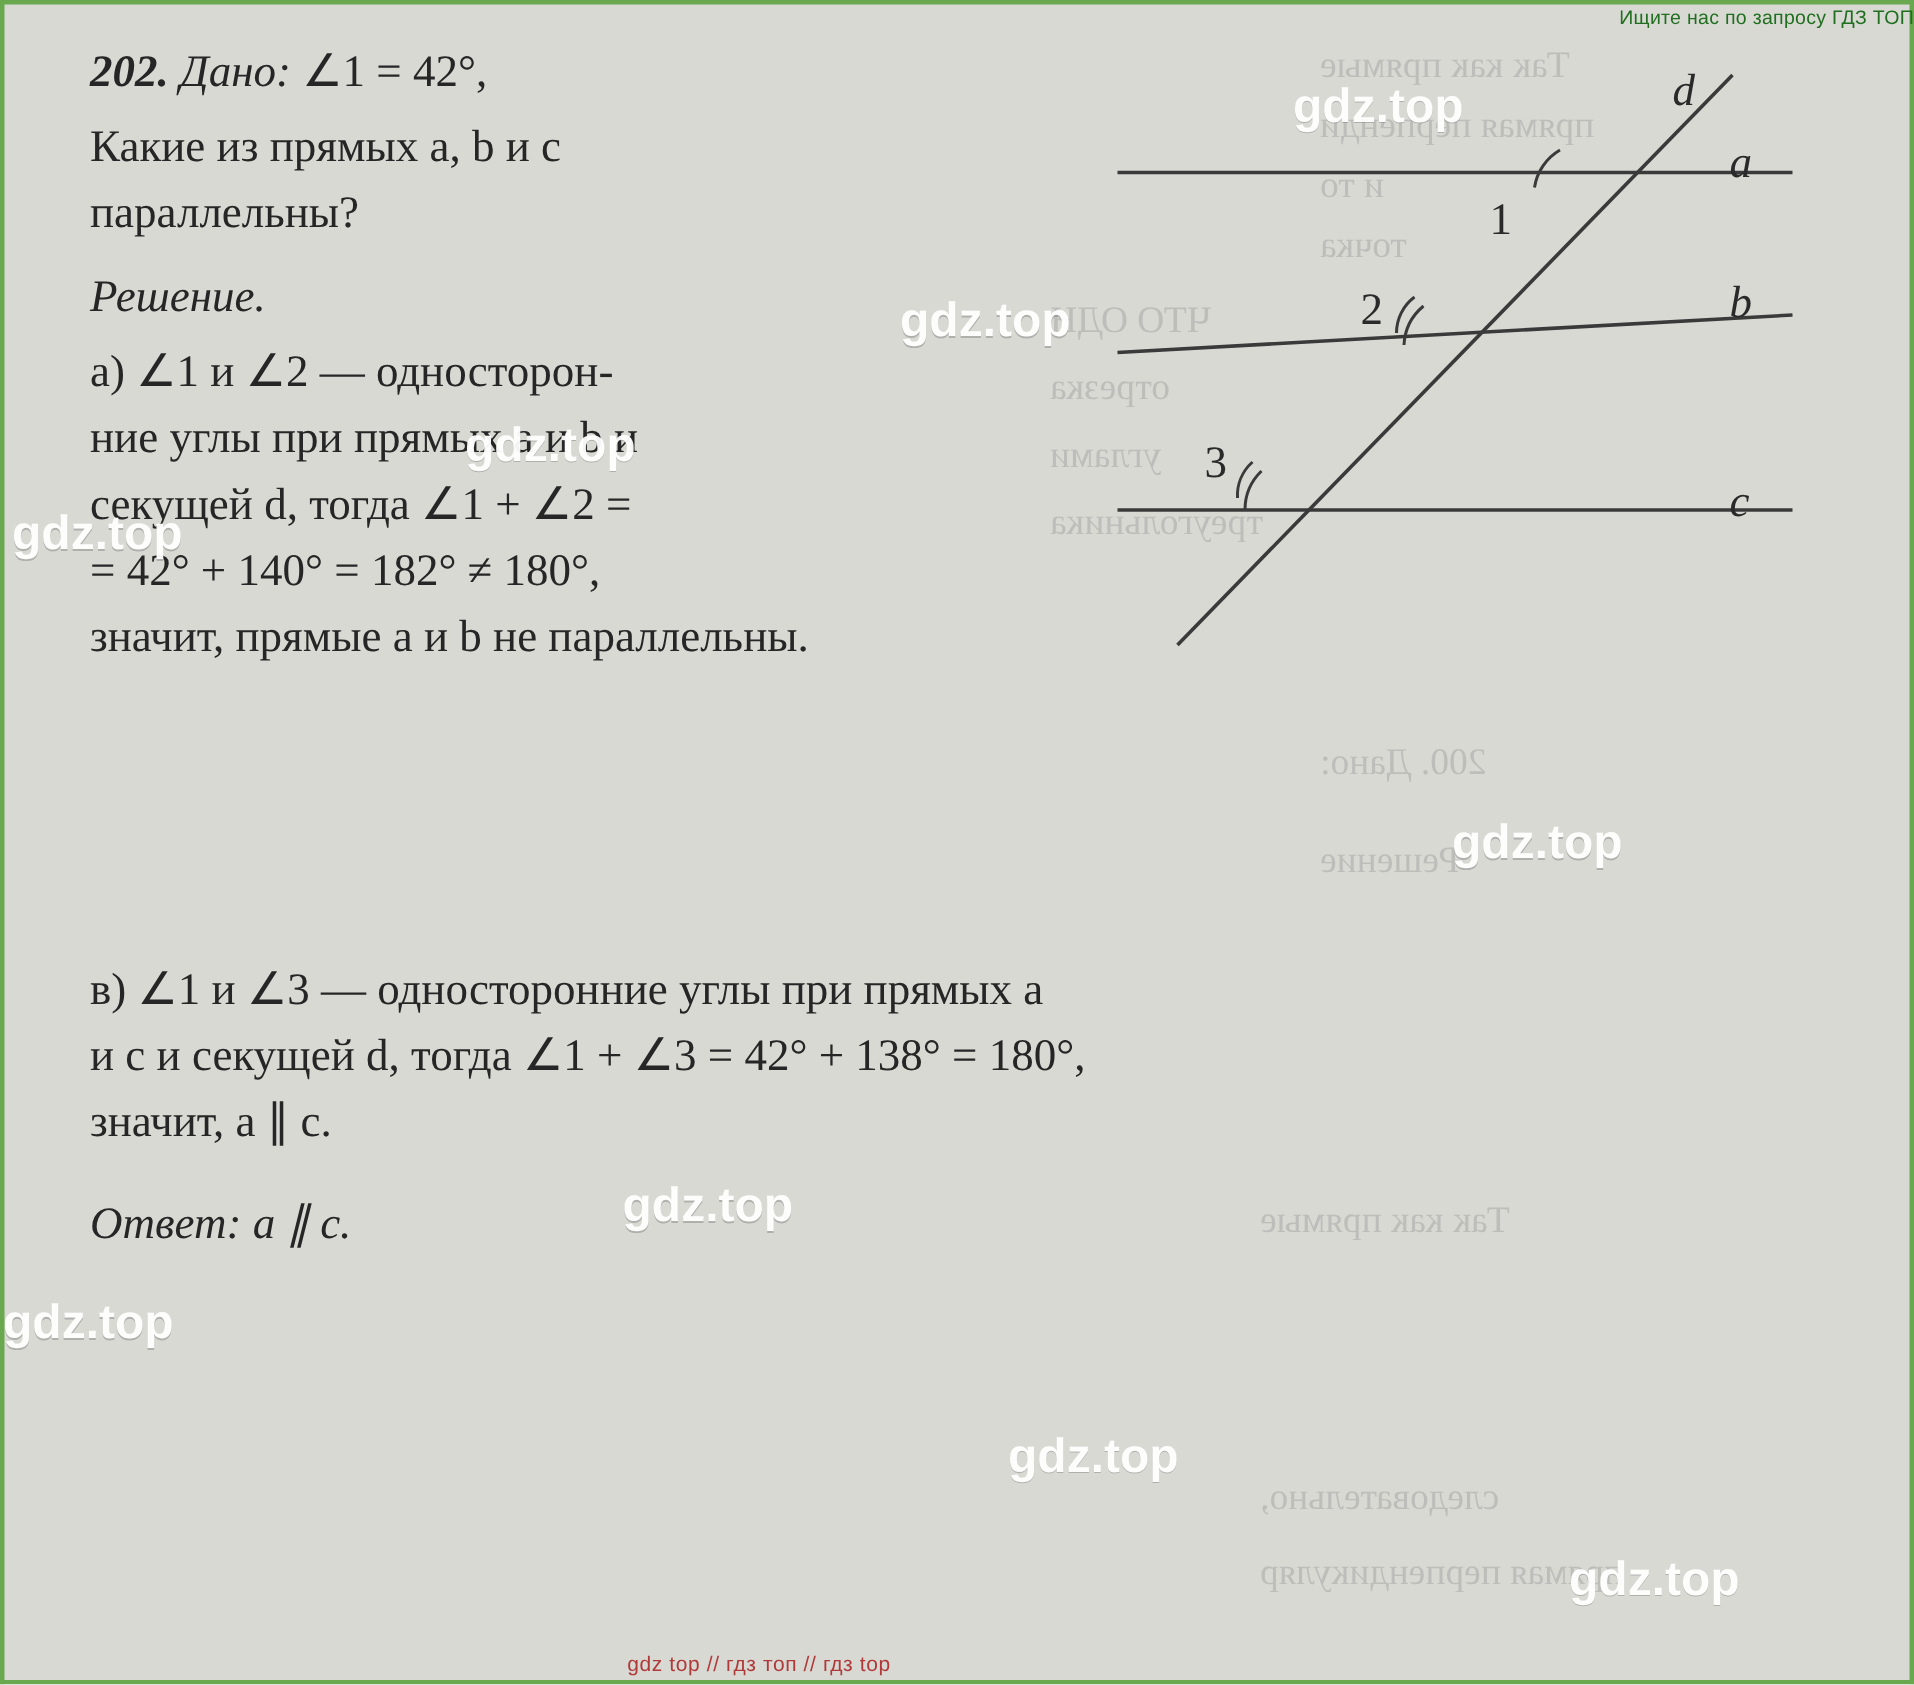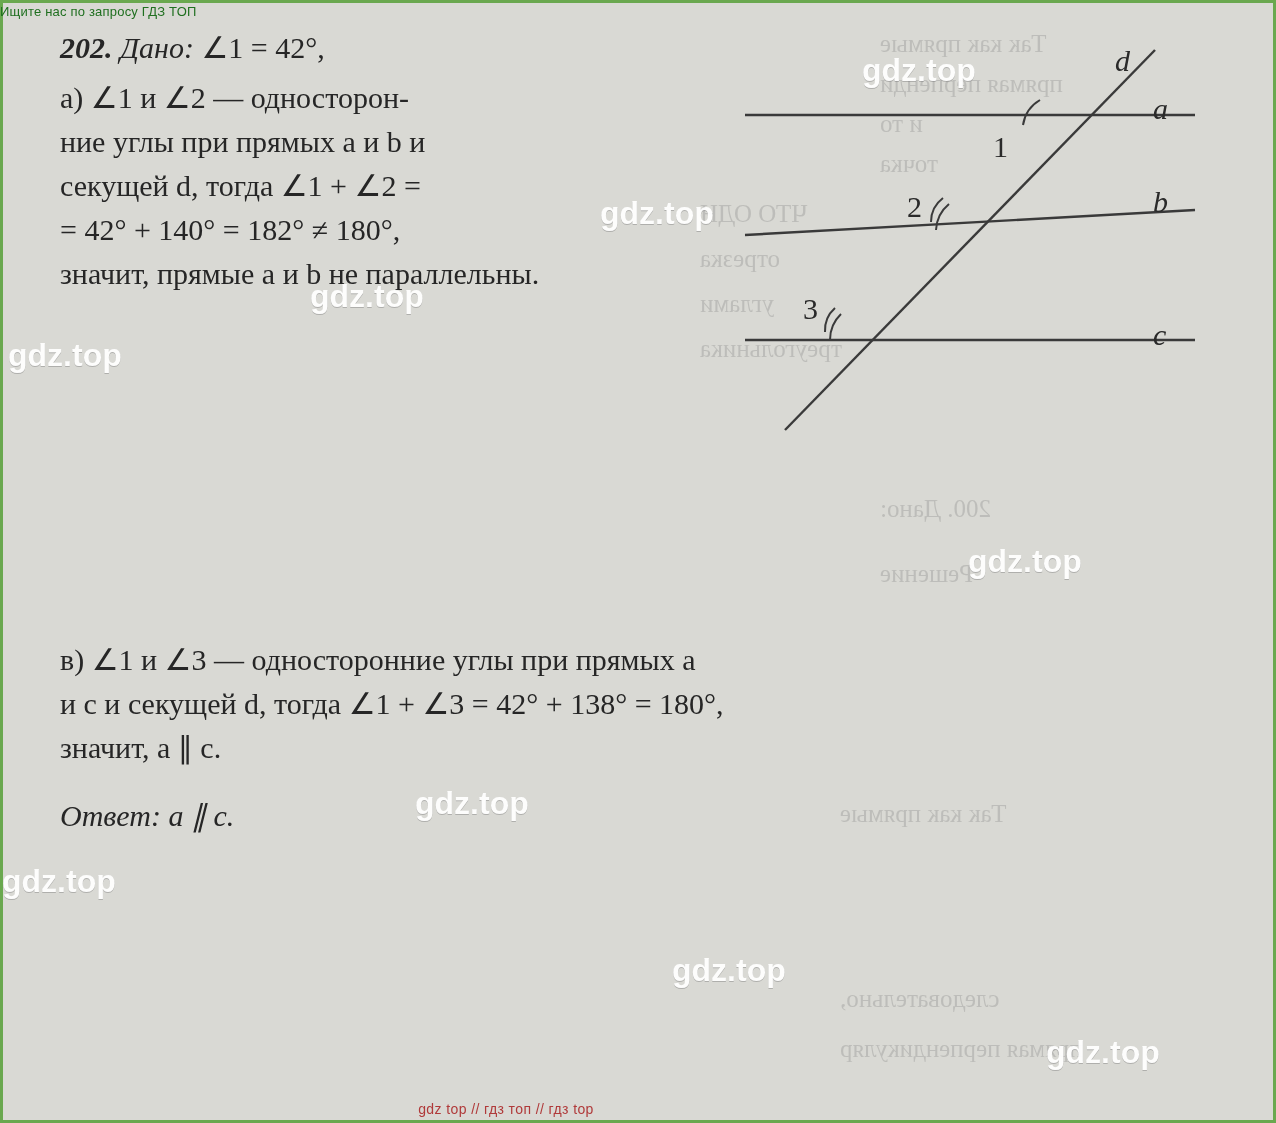--- a/index.html
+++ b/index.html
@@ -24,21 +24,21 @@
   .frame-top { left:0; top:0; width:1276px; height:3px; }
   .frame-bottom { left:0; bottom:0; width:1276px; height:3px; }
   .frame-left { left:0; top:0; width:3px; height:1123px; }
   .frame-right { right:0; top:0; width:3px; height:1123px; }
 
   .top-banner {
     position: absolute;
     top: 4px;
     left: 0;
     width: 1276px;
-    text-align: left;
+    text-align: right;
     font-family: "Liberation Sans", sans-serif;
     font-size: 13px;
     color: #1f6f1f;
     letter-spacing: .2px;
   }
   .bottom-banner {
     position: absolute;
     bottom: 6px;
     left: 0;
     width: 1012px;
@@ -128,20 +128,23 @@
       <div class="bleed" style="left: 700px; top: 335px;">треугольника</div>
       <div class="bleed" style="left: 880px; top: 495px;">200. Дано:</div>
       <div class="bleed" style="left: 880px; top: 560px;">Решение</div>
       <div class="bleed" style="left: 840px; top: 800px;">Так как прямые</div>
       <div class="bleed" style="left: 840px; top: 985px;">следовательно,</div>
       <div class="bleed" style="left: 840px; top: 1035px;">прямая перпендикуляр</div>
     </div>
 
   <div class="block-a">
     <p class="para"><span class="num">202.</span> <span class="italic">Дано:</span> <span>∠1 = 42°,</span></p>
+    <p class="para">Какие из прямых a, b и c
+параллельны?</p>
+    <p class="para italic">Решение.</p>
     <p class="para">а) ∠1 и ∠2 — односторон-
 ние углы при прямых a и b и
 секущей d, тогда ∠1 + ∠2 =
 = 42° + 140° = 182° ≠ 180°,
 значит, прямые a и b не параллельны.</p>
   </div>
 
   <div class="block-b">
     <p class="para" style="margin-top:18px">в) ∠1 и ∠3 — односторонние углы при прямых a
 и c и секущей d, тогда ∠1 + ∠3 = 42° + 138° = 180°,

